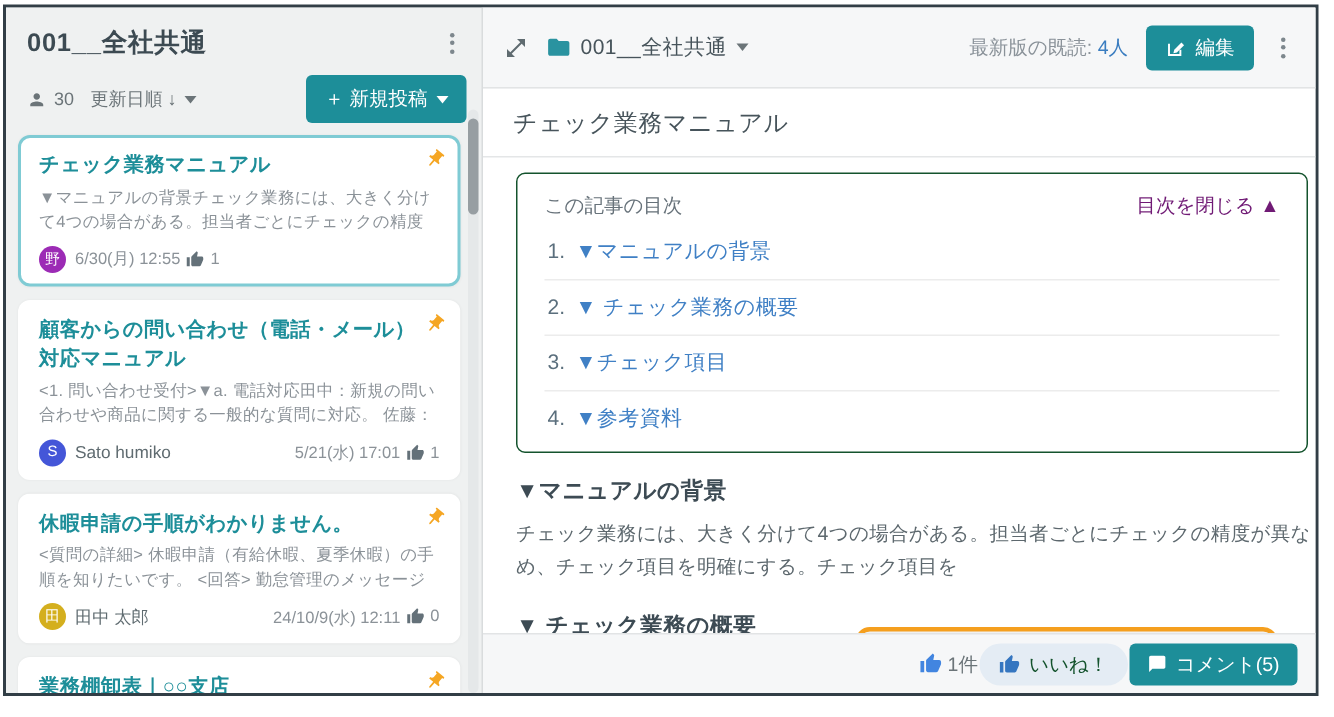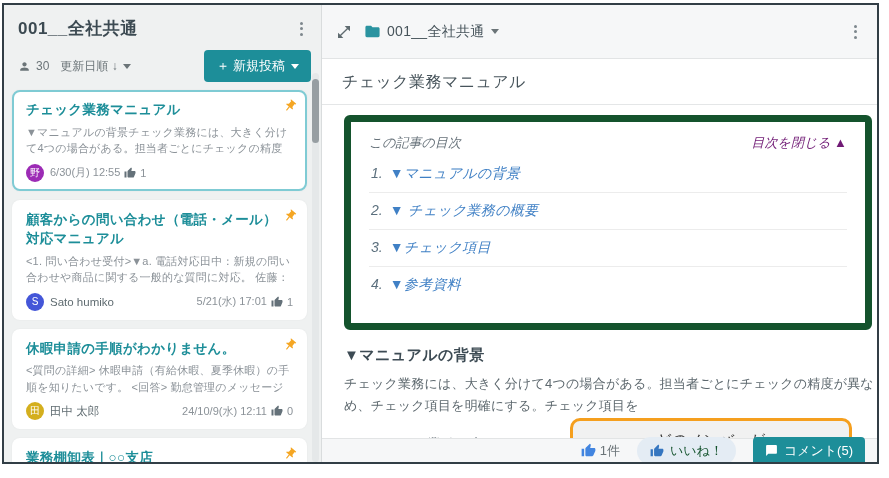--- a/index.html
+++ b/index.html
@@ -48,44 +48,44 @@
     display:flex; align-items:center; padding:0 14px; gap:12px; }
   .crumb { display:flex; align-items:center; gap:6px; cursor:pointer; }
   .crumb-label { font-size:14px; color:#47545b; letter-spacing:.3px; }
   .topbar .spacer { flex:1; }
   .read { font-size:13px; color:#8a9299; }
   .read b { color:#3a7dc0; font-weight:normal; }
   .edit-btn { padding:6px 13px; font-size:13px; }
   .art-title { padding:13px 20px 11px; font-size:16px; color:#47545b;
     border-bottom:1px solid #e4e6e7; letter-spacing:.4px; }
   .content { position:relative; padding:10px 5px 0 22px; }
-  .toc { border:7px solid #14532d; border-radius:6px; padding:12px 18px 20px; background:#fff;font-style:italic; }
+  .toc { border:1px solid #14532d; border-radius:6px; padding:12px 18px 4px; background:#fff; }
   .toc-head { display:flex; align-items:center; margin-bottom:4px; }
   .toc-title { flex:1; font-size:13px; color:#67727a; }
   .toc-close { font-size:13px; color:#701a75; cursor:pointer; }
   .toc-item { display:flex; gap:7px; padding:9px 2px; border-bottom:1px solid #ececec;
     font-size:14px; cursor:pointer; }
   .toc-item:last-child { border-bottom:none; }
   .toc-num { color:#5b6f7d; }
   .toc-link { color:#4080c5; letter-spacing:.3px; }
   .sec-head { margin-top:16px; font-size:15px; font-weight:bold; color:#3d4b54; letter-spacing:.4px; }
   .body-line { margin-top:8px; font-size:13px; color:#5d686e; line-height:21px;
     white-space:nowrap; overflow:hidden; letter-spacing:.2px; }
   .body-line + .body-line { margin-top:1px; }
 
   
   .tooltip { position:absolute; left:248px; top:313px; width:282px; height:67px;
     background:#f1f1f1; border:3px solid #f59f1e; border-radius:10px; z-index:15;
     display:flex; flex-direction:column; align-items:center; justify-content:center;
     font-size:15px; color:#3a3a3a; line-height:1.55; letter-spacing:.3px; }
 
   
-  .footbar { position:absolute; left:0; right:0; bottom:0; height:24px; background:#f6f7f8;
+  .footbar { position:absolute; left:0; right:0; bottom:0; height:40px; background:#f6f7f8;
     border-top:1px solid #e2e4e5; display:flex; align-items:center; justify-content:flex-end;
-    gap:17px; padding-right:12px; z-index:20; }
+    gap:1px; padding-right:12px; z-index:20; }
   .like-count { display:flex; align-items:center; gap:4px; font-size:13px; color:#6b7478; cursor:pointer; }
   .like-pill { display:flex; align-items:center; gap:6px; background:#e4ecf4; border:none;
     border-radius:14px; padding:5px 13px; font-size:13px; color:#14532d; cursor:pointer;
     font-family:inherit; }
   .cmt-btn { padding:5px 12px; font-size:13px; border-radius:4px; }
   svg { display:block; }
 </style>
 </head>
 <body>
 
@@ -212,20 +212,33 @@
       <span class="crumb">
         <span>
           <svg width="17" height="17" viewBox="0 0 24 24">
               <path fill="#2a93a0" d="M10 4H4c-1.1 0-2 .9-2 2v12c0 1.1.9 2 2 2h16c1.1 0 2-.9 2-2V8c0-1.1-.9-2-2-2h-8l-2-2z"></path>
             </svg>
         </span>
         <span class="crumb-label">001__全社共通</span>
         <span class="caret gray"></span>
       </span>
       <span class="spacer"></span>
+      <span class="read">
+        <span>最新版の既読:</span>
+        <b>4人</b>
+      </span>
+      <button class="btn-teal edit-btn">
+        <span>
+          <svg width="14" height="14" viewBox="0 0 24 24">
+              <path d="M4 7v13h13v-6" fill="none" stroke="#fff" stroke-width="2.2"></path>
+              <path d="M10 14l-1 4 4-1 8.2-8.2-3-3z" fill="#fff"></path>
+            </svg>
+        </span>
+        <span>編集</span>
+      </button>
       <div class="kebab">
           <i></i>
           <i></i>
           <i></i>
         </div>
     </div>
 
     <div class="art-title">チェック業務マニュアル</div>
 
     <div class="content">

